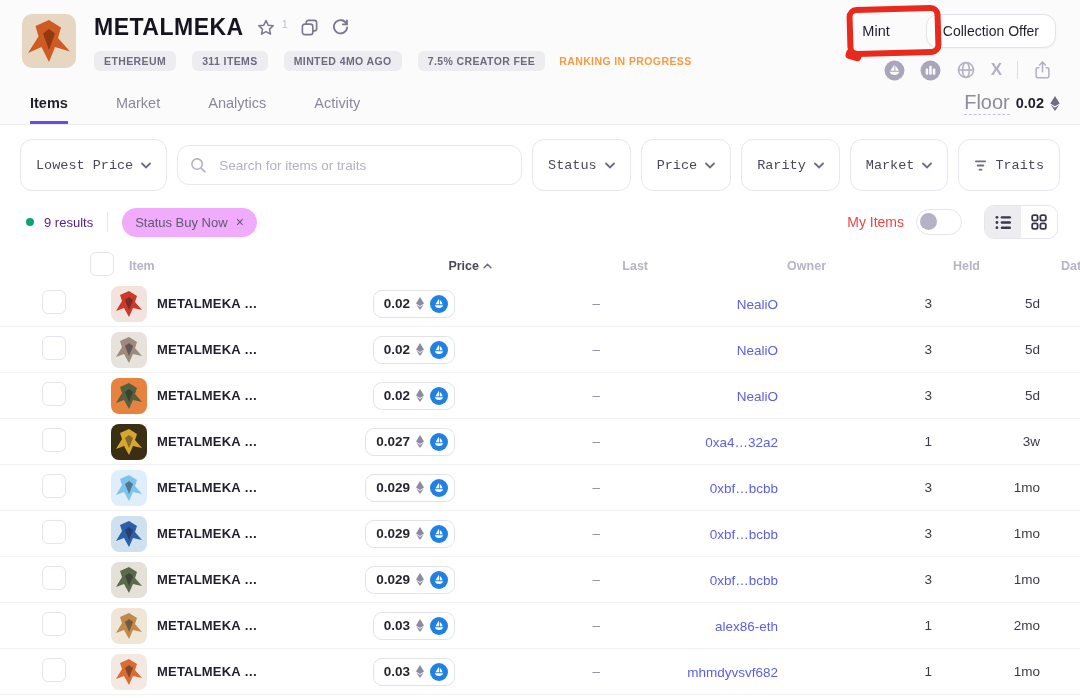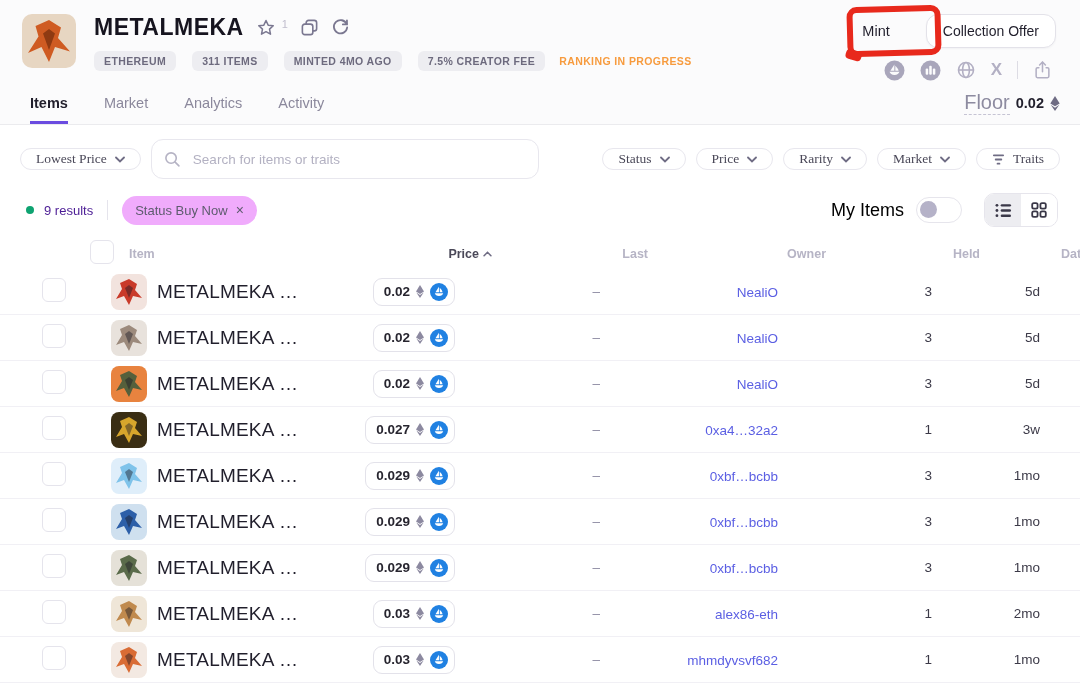--- a/index.html
+++ b/index.html
@@ -32,64 +32,64 @@
 
   
   .annotation{position:absolute;left:847px;top:6px;width:82px;height:38px;border:6px solid var(--annotation);
               border-radius:10px;transform:rotate(-1.6deg);pointer-events:none;z-index:6;}
   .annotation::after{content:"";position:absolute;left:-8px;bottom:-9px;width:16px;height:10px;background:var(--annotation);
               border-radius:4px;transform:rotate(18deg);}
 
   
   .tabbar{display:flex;justify-content:space-between;align-items:flex-end;border-bottom:1px solid #ebebee;
           padding:10px 20px 0 30px;}
-  .tabs{display:flex;gap:36px;}
+  .tabs{display:flex;gap:48px;}
   .tab{font-size:14.5px;color:#8b889c;padding-bottom:10px;cursor:pointer;border-bottom:3px solid transparent;}
   .tab.active{color:#211f2c;font-weight:600;border-bottom-color:var(--accent);}
   .floor{display:flex;align-items:center;gap:6px;padding-bottom:9px;}
   .floor-label{font-size:20px;color:#8d8ba0;border-bottom:1.5px dashed #c6c4d4;cursor:help;}
   .floor-value{font-size:14.5px;font-weight:700;color:#211f2c;}
 
   
   .filterbar{display:flex;align-items:center;gap:10px;padding:14px 20px 4px 20px;background:#fff;}
   .pill{display:inline-flex;align-items:center;gap:8px;border:1px solid #e8e7ee;border-radius:12px;background:#fff;
-        height:22px;padding:0 15px;font-size:13.5px;color:#4a4858;font-weight:500;cursor:pointer;font-family:Liberation Serif, serif;white-space:nowrap;}
+        height:52px;padding:0 15px;font-size:13.5px;color:#4a4858;font-weight:500;cursor:pointer;font-family:Liberation Mono, monospace;white-space:nowrap;}
   .search{display:flex;align-items:center;gap:10px;border:1px solid #e8e7ee;border-radius:12px;height:38px;
           width:362px;padding:0 12px;background:#fff;}
   .search input{border:none;outline:none;flex:1;font-size:13.5px;color:#4a4858;font-family:inherit;background:transparent;}
   .search input::placeholder{color:#b3b1c2;}
   .filter-right{display:flex;align-items:center;gap:10px;margin-left:auto;}
 
   
   .resultbar{display:flex;align-items:center;padding:10px 22px 8px 26px;}
   .dot{width:8px;height:8px;border-radius:50%;background:var(--green);}
   .count{font-size:13px;color:#4c1d95;margin:0 14px 0 10px;}
   .rdiv{width:1px;height:20px;background:#e5e4ec;margin-right:14px;}
   .chip{display:inline-flex;align-items:center;gap:8px;background:#f0abfc;border-radius:999px;padding:7px 13px;
         font-size:13px;color:#5d5b6e;cursor:default;}
   .chip-x{font-size:14px;color:#5d5b6e;cursor:pointer;line-height:1;}
   .result-right{display:flex;align-items:center;margin-left:auto;gap:12px;}
-  .myitems-label{font-size:18px;color:#000000;}
+  .myitems-label{font-size:14px;color:#ef4444;}
   .toggle{width:44px;height:24px;border:1px solid #e6e5ec;border-radius:999px;background:#fff;position:relative;cursor:pointer;}
   .knob{width:17px;height:17px;border-radius:50%;background:#b5b2c8;position:absolute;left:3px;top:3px;}
   .segmented{display:flex;border:1px solid #e6e5ec;border-radius:10px;overflow:hidden;margin-left:10px;}
   .seg{width:36px;height:32px;display:flex;align-items:center;justify-content:center;cursor:pointer;background:#fff;}
   .seg.active{background:#ededf1;}
 
   
   .grid{display:grid;grid-template-columns:56px 64px 180px 135px 140px 178px 154px 108px;align-items:center;padding-left:25px;}
   .thead{height:30px;margin-top:4px;margin-left:48px;}
   .th{font-size:12.5px;font-weight:600;color:#b6b4c5;}
   .th.right{text-align:right;}
   .th-item{grid-column:2/4;padding-left:0;}
   .th-price{display:flex;align-items:center;justify-content:flex-end;gap:4px;color:#4a4858;padding-right:16px;}
   .rows .row{height:45px;border-bottom:1px solid #f1f0f5;cursor:pointer;}
   .cb{width:22px;height:22px;border:1.5px solid #e5e4ec;border-radius:6px;background:#fff;margin-left:17px;cursor:pointer;}
   .thumb{width:36px;height:36px;border-radius:8px;margin-left:30px;overflow:hidden;}
-  .name{font-size:19px;font-weight:400;color:#211f2c;padding-left:12px;letter-spacing:.2px;white-space:nowrap;overflow:hidden;}
+  .name{font-size:13px;font-weight:700;color:#211f2c;padding-left:12px;letter-spacing:.2px;white-space:nowrap;overflow:hidden;}
   .price-cell{display:flex;justify-content:flex-end;padding-right:5px;}
   .price-pill{display:inline-flex;align-items:center;gap:6px;border:1px solid #e3e2ea;border-radius:9px;
               padding:4px 6px 4px 10px;background:#fff;cursor:pointer;}
   .price-val{font-size:13.5px;font-weight:600;color:#27252f;}
   .os-badge{width:18px;height:18px;flex:0 0 auto;}
   .cell-r{text-align:right;font-size:13.5px;color:#3c3a48;}
   .cell-r.dim{color:#8a88a0;}
   .owner-link{font-size:13.5px;color:var(--link);text-decoration:none;cursor:pointer;padding-left:46px;}
   .owner-cell{text-align:right;}
 </style>

